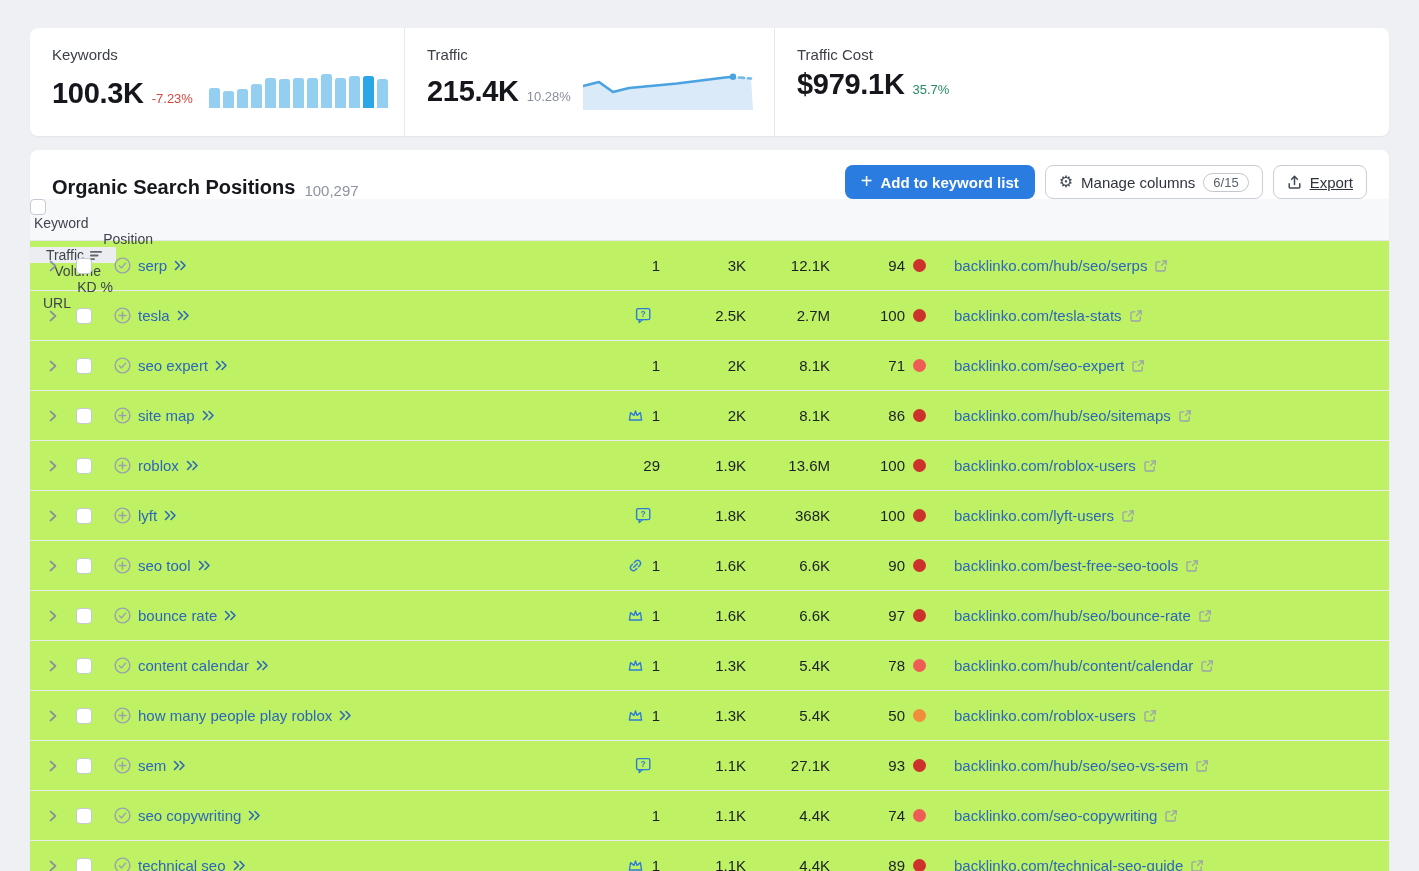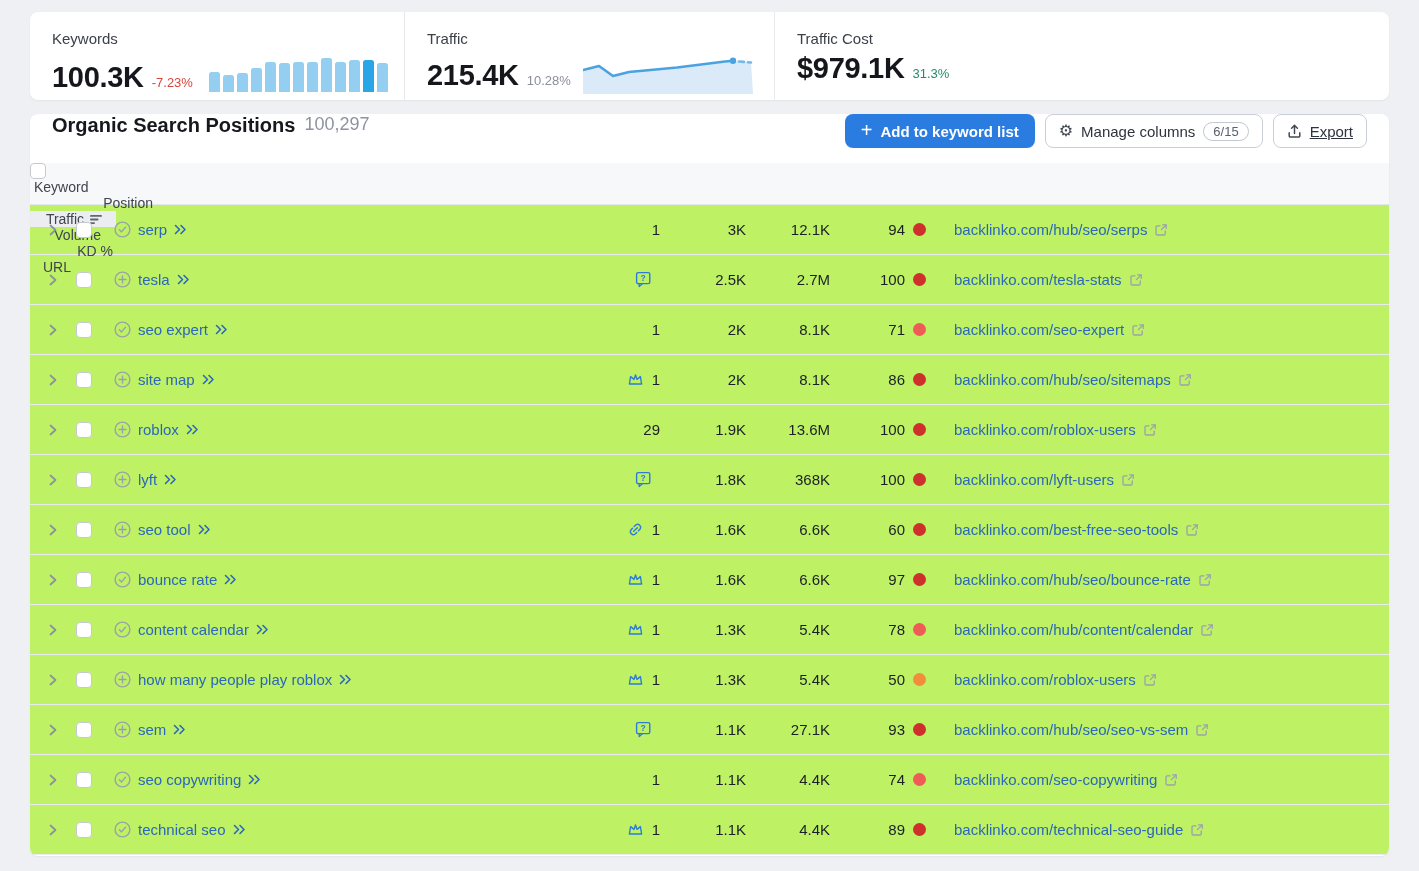--- a/index.html
+++ b/index.html
@@ -6,38 +6,38 @@
     --bg:#eef0f3; --card:#fff; --border:#e7e9ed; --rowline:#e9ebee;
     --link:#2c67bb; --blueicon:#2e7cd6; --text:#1c1f26; --muted:#8d93a0;
     --btnblue:#2b7ce1; --headtxt:#3f444e;
   }
   *{box-sizing:border-box;}
   body{margin:0;font-family:"Liberation Sans","DejaVu Sans",sans-serif;}
   .page{width:1419px;height:871px;background:var(--bg);overflow:hidden;}
   .card{background:var(--card);border-radius:8px;margin:0 30px;box-shadow:0 1px 2px rgba(24,26,31,.05);}
 
   
-  .stats{display:flex;height:88px;margin-top:12px;}
+  .stats{display:flex;height:108px;margin-top:28px;}
   .stat-block{padding:18px 0 0 22px;}
   .stat-b1{width:375px;border-right:1px solid var(--border);}
   .stat-b2{width:370px;border-right:1px solid var(--border);padding-left:22px;}
   .stat-b3{flex:1;padding-left:22px;}
   .stat-label{font-size:15px;color:#3c4049;margin-bottom:7px;}
   .stat-valrow{display:flex;align-items:flex-end;}
   .stat-value{font-size:29px;font-weight:700;color:#15171c;letter-spacing:-.3px;line-height:1;}
   .stat-delta{font-size:13px;margin-left:8px;margin-bottom:2px;}
   .barchart{display:flex;align-items:flex-end;gap:3px;height:38px;margin-left:16px;}
   .kwbar{width:11px;border-radius:2.5px 2.5px 0 0;}
   .linechart{margin-left:12px;margin-bottom:-4px;}
 
   
   .tablecard{margin-top:14px;height:742px;overflow:hidden;}
-  .sect-head{display:flex;align-items:flex-start;height:49px;padding:0 22px;}
+  .sect-head{display:flex;align-items:flex-end;height:49px;padding:0 22px;}
   .sect-title{font-size:20px;font-weight:700;color:#16181d;}
-  .sect-count{font-size:18px;color:var(--muted);margin-left:9px;}
+  .sect-count{font-size:15px;color:var(--muted);margin-left:9px;}
   .spacer{flex:1;}
   .btn{display:flex;align-items:center;gap:8px;height:34px;border-radius:8px;font-size:15px;cursor:pointer;user-select:none;}
   .btn-primary{background:var(--btnblue);color:#fff;font-weight:600;padding:0 16px;border:none;margin-right:10px;}
   .btn-plus{font-size:20px;font-weight:400;line-height:1;margin-top:-2px;}
   .btn-outline{background:#fff;border:1px solid #caced6;color:#2f333d;padding:0 13px;margin-right:10px;}
   .btn-outline:last-child{margin-right:0;text-decoration:underline;}
   .badge{border:1px solid #c3c7cf;color:#5a616e;border-radius:999px;font-size:13px;padding:1px 9px;}
   .gear{font-size:16px;color:#434954;line-height:1;}
 
   
@@ -98,21 +98,21 @@
           <polyline fill="none" stroke="#4aa3e0" stroke-width="2.6" stroke-linecap="round" stroke-linejoin="round" points="0,16 16,12 30,22 46,18 62,16.5 78,15 94,13.5 110,11.5 126,9.5 142,7.5 150,6.8"></polyline>
           <polyline fill="none" stroke="#74b9e8" stroke-width="2.6" stroke-linecap="round" stroke-dasharray="5 4" points="156,7.5 168,8.5"></polyline>
           <circle r="3.2" fill="#4aa3e0" cx="150" cy="6.8"></circle>
         </svg>
       </div>
     </div>
     <div class="stat-block stat-b3">
       <div class="stat-label">Traffic Cost</div>
       <div class="stat-valrow">
         <span class="stat-value">$979.1K</span>
-        <span class="stat-delta" style="color: rgb(39, 138, 104);">31.3%</span>
+        <span class="stat-delta" style="color: rgb(39, 138, 104);">35.7%</span>
       </div>
     </div>
   </div>
 
   <div class="card tablecard">
     <div class="sect-head">
       <span class="sect-title">Organic Search Positions</span>
       <span class="sect-count">100,297</span>
       <div class="spacer"></div>
       <button class="btn btn-primary">
@@ -542,21 +542,21 @@
                   <path d="M9.8 11.4 L8.2 13 a3 3 0 0 1 -4.2-4.2 L5.6 7.2"></path>
                   <path d="M6.7 10.3 L10.3 6.7"></path>
                 </g>
               </svg>
       </span>
       <span class="posnum">1</span>
     </div>
     <div class="cell col-traffic num">1.6K</div>
     <div class="cell col-vol num">6.6K</div>
     <div class="cell col-kd">
-      <span class="num">60</span>
+      <span class="num">90</span>
       <span class="kddot" style="background: rgb(205, 49, 43);"></span>
     </div>
     <div class="cell col-url">
       <a class="urllink">backlinko.com/best-free-seo-tools</a>
       <span class="extlink">
         <svg width="14" height="14" viewBox="0 0 14 14">
                 <g fill="none" stroke="#9aa2ac" stroke-width="1.3" stroke-linecap="round" stroke-linejoin="round">
                   <path d="M6 2.8 H3.2 a1.2 1.2 0 0 0 -1.2 1.2 v6.8 a1.2 1.2 0 0 0 1.2 1.2 h6.8 a1.2 1.2 0 0 0 1.2-1.2 V8"></path>
                   <path d="M8.6 1.8 h3.6 v3.6"></path>
                   <path d="M12 2 L7.4 6.6"></path>

